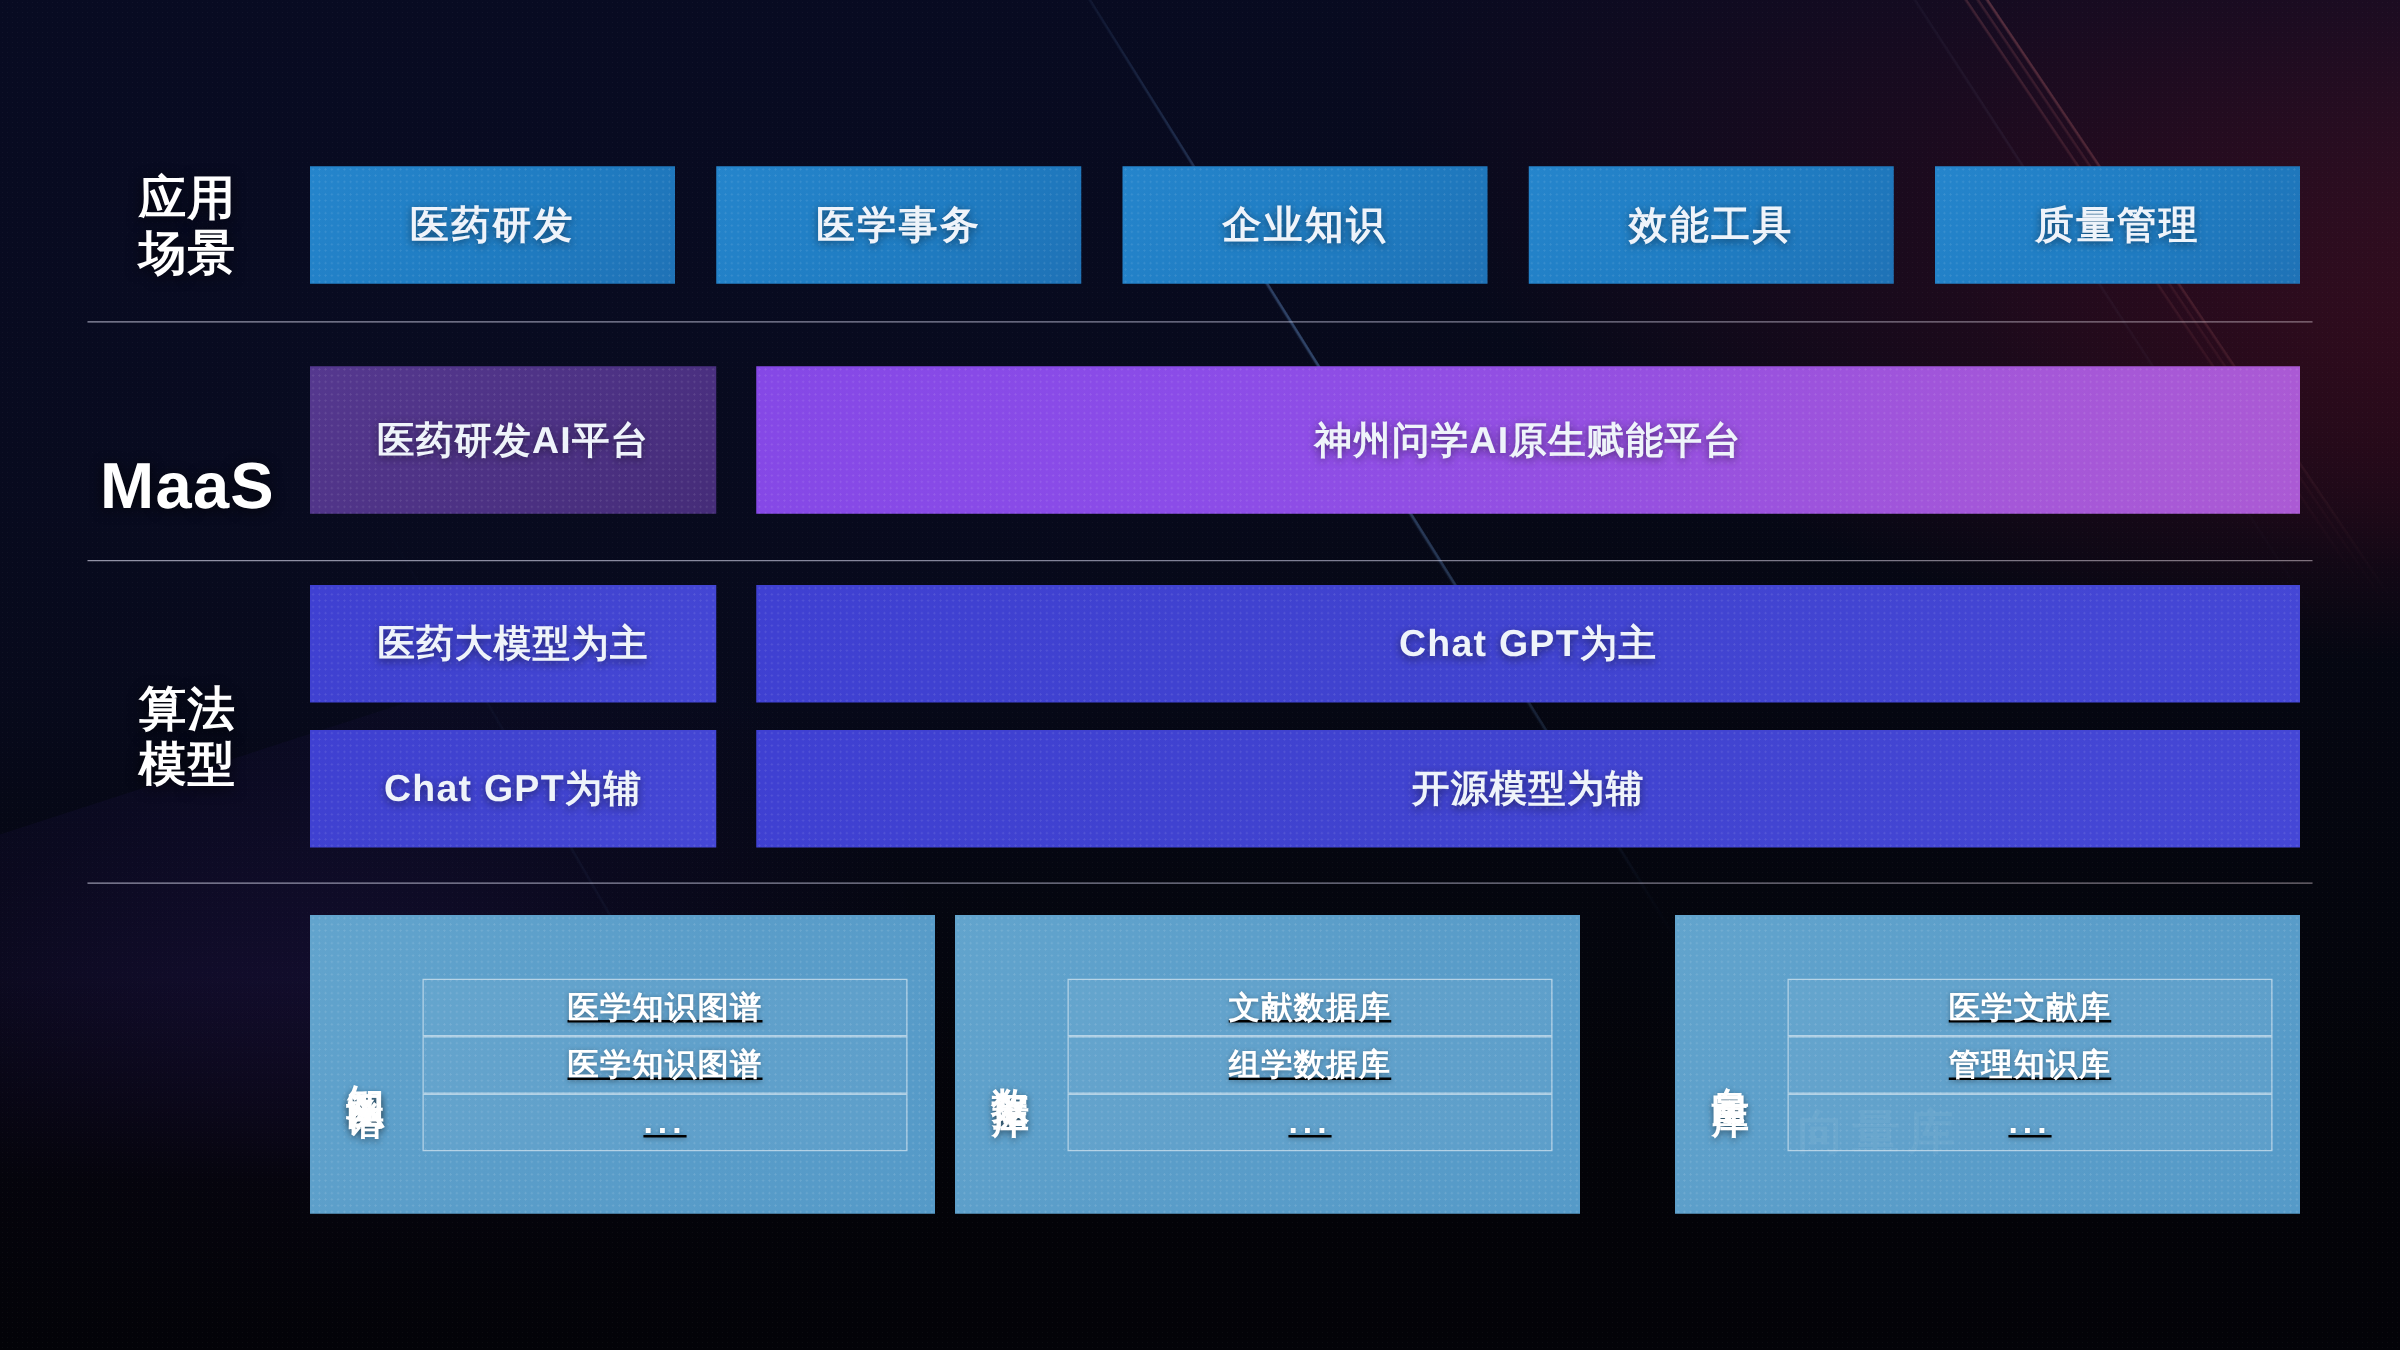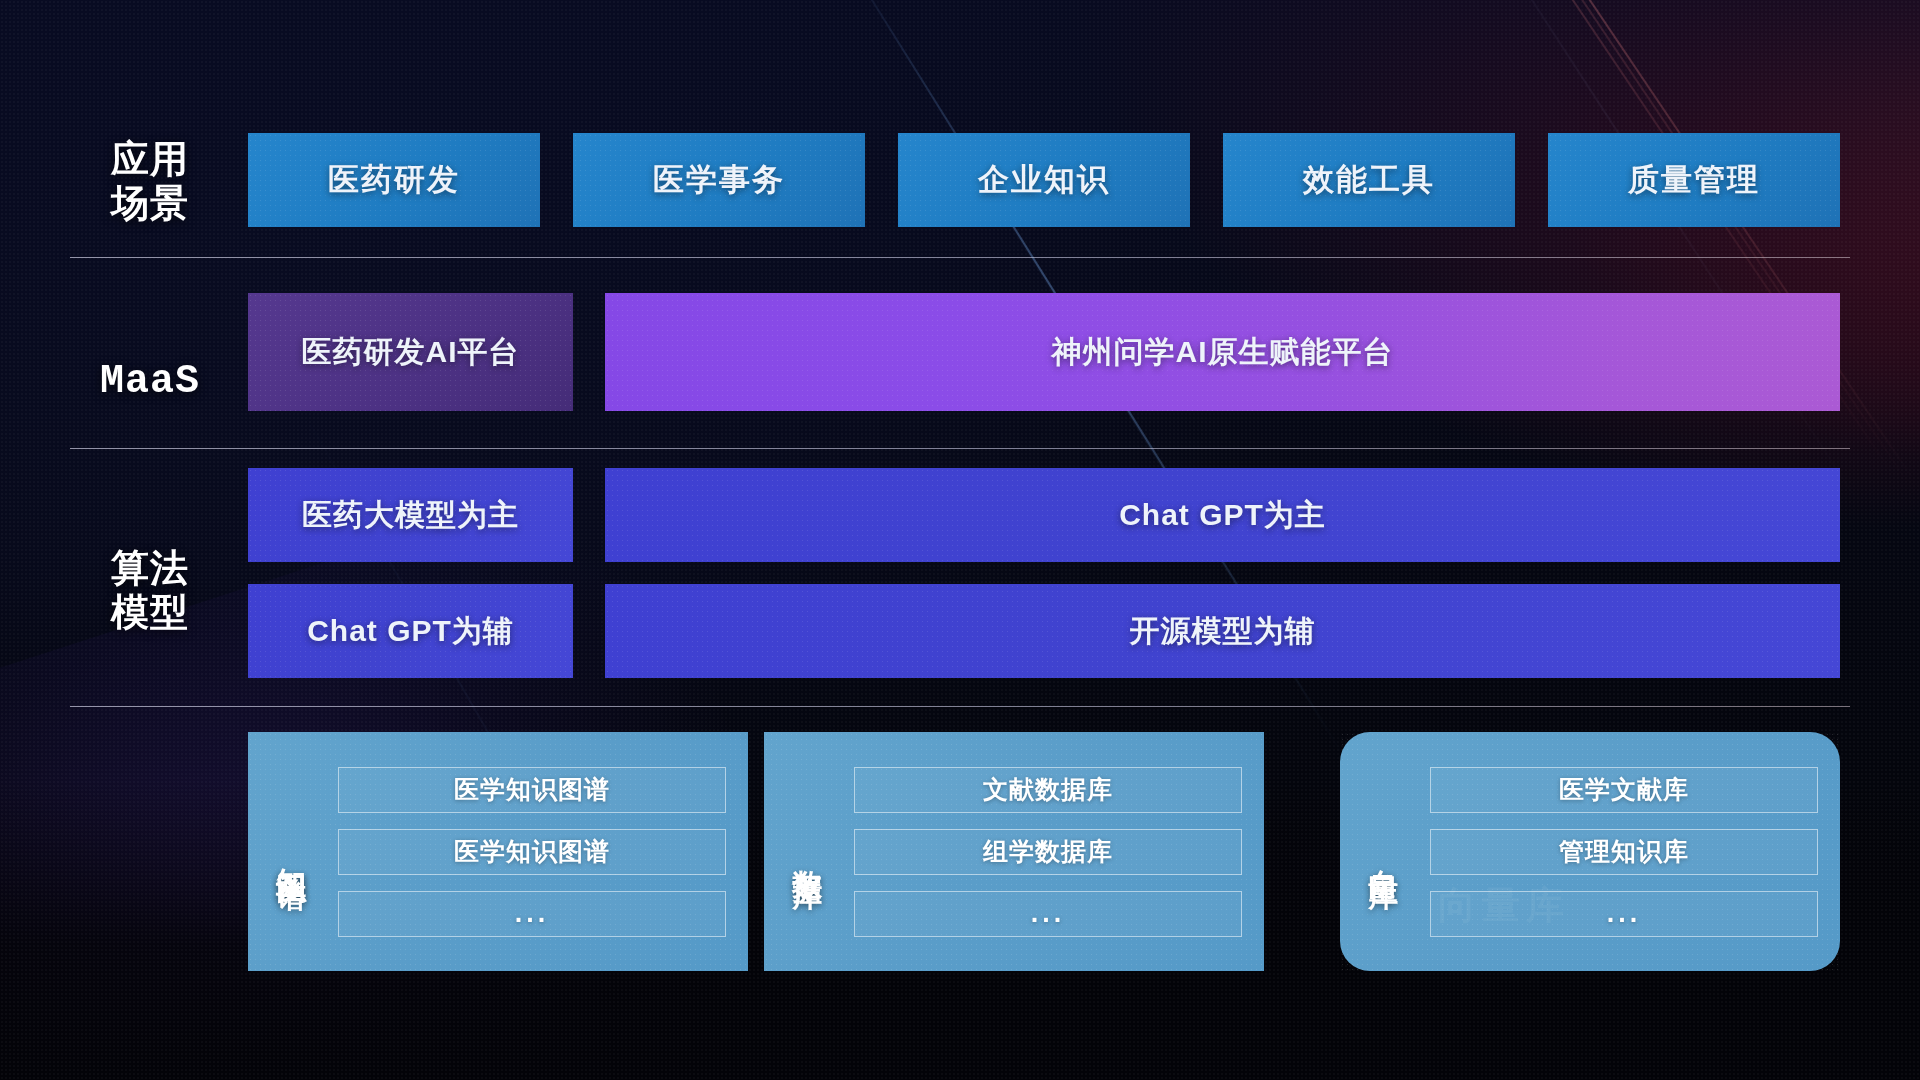--- a/index.html
+++ b/index.html
@@ -57,21 +57,21 @@
   
   #content { position:absolute; inset:0; z-index:5; }
 
   .rowlabel{
     position:absolute; color:#ffffff; font-weight:bold;
     text-align:center; line-height:1.16; letter-spacing:1px;
     text-shadow:0 2px 10px rgba(0,0,0,.7);
     width:150px; left:75px;margin-top:27px;
   }
   .rowlabel.cn { font-size:38px; }
-  .rowlabel.en { font-size:40px;font-family:Liberation Mono, monospace; }
+  .rowlabel.en { font-size:52px; }
 
   .divider{
     position:absolute; left:70px; width:1780px; height:1px;
     background:linear-gradient(90deg, rgba(205,205,225,.70) 0%, rgba(200,200,225,.62) 55%, rgba(215,200,210,.55) 100%);
   }
 
   .box{
     position:absolute; display:flex; align-items:center; justify-content:center;
     color:#eef3fa; font-weight:bold; text-align:center;
     text-shadow:0 2px 7px rgba(0,0,0,.45);
@@ -111,21 +111,21 @@
   }
   .kd-vlabel{
     width:86px; display:flex; align-items:center; justify-content:center;
     color:#ffffff; font-weight:bold; font-size:30px; line-height:1.22;
     writing-mode:vertical-rl; letter-spacing:4px;
     text-shadow:0 2px 6px rgba(0,0,0,.35);
     position:relative; z-index:2;
   }
   .kd-items{
     flex:1; display:flex; flex-direction:column; justify-content:center;
-    gap:16px; padding:16px 22px 16px 4px; position:relative; z-index:2;
+    gap:0; padding:16px 22px 16px 4px; position:relative; z-index:2;text-decoration:underline;
   }
   .kd-item{
     height:46px; border:1px solid rgba(255,255,255,.52);
     display:flex; align-items:center; justify-content:center;
     color:#ffffff; font-weight:bold; font-size:25px; letter-spacing:1px;
     background:rgba(255,255,255,.045);
     text-shadow:0 1px 4px rgba(0,0,0,.3);
   }
   .kd-item.ellipsis{ font-size:27px; letter-spacing:4px; }
 
@@ -241,21 +241,21 @@
   <div class="kd-panel" style="left:764px; top:732px; width:500px; height:239px;">
     <span class="dotted"></span>
     <div class="kd-vlabel">数据库</div>
     <div class="kd-items">
       <div class="kd-item">文献数据库</div>
       <div class="kd-item">组学数据库</div>
       <div class="kd-item ellipsis">...</div>
     </div>
   </div>
 
-  <div class="kd-panel" style="left:1340px; top:732px; width:500px; height:239px;border-radius:30px;">
+  <div class="kd-panel" style="left:1340px; top:732px; width:500px; height:239px;">
     <span class="dotted"></span>
     <div class="kd-vlabel">向量库</div>
     <div class="kd-items">
       <div class="kd-item">医学文献库</div>
       <div class="kd-item">管理知识库</div>
       <div class="kd-item ellipsis">...</div>
     </div>
   </div>
 
   <div class="watermark" style="left:1438px; top:880px;">向量库</div>

